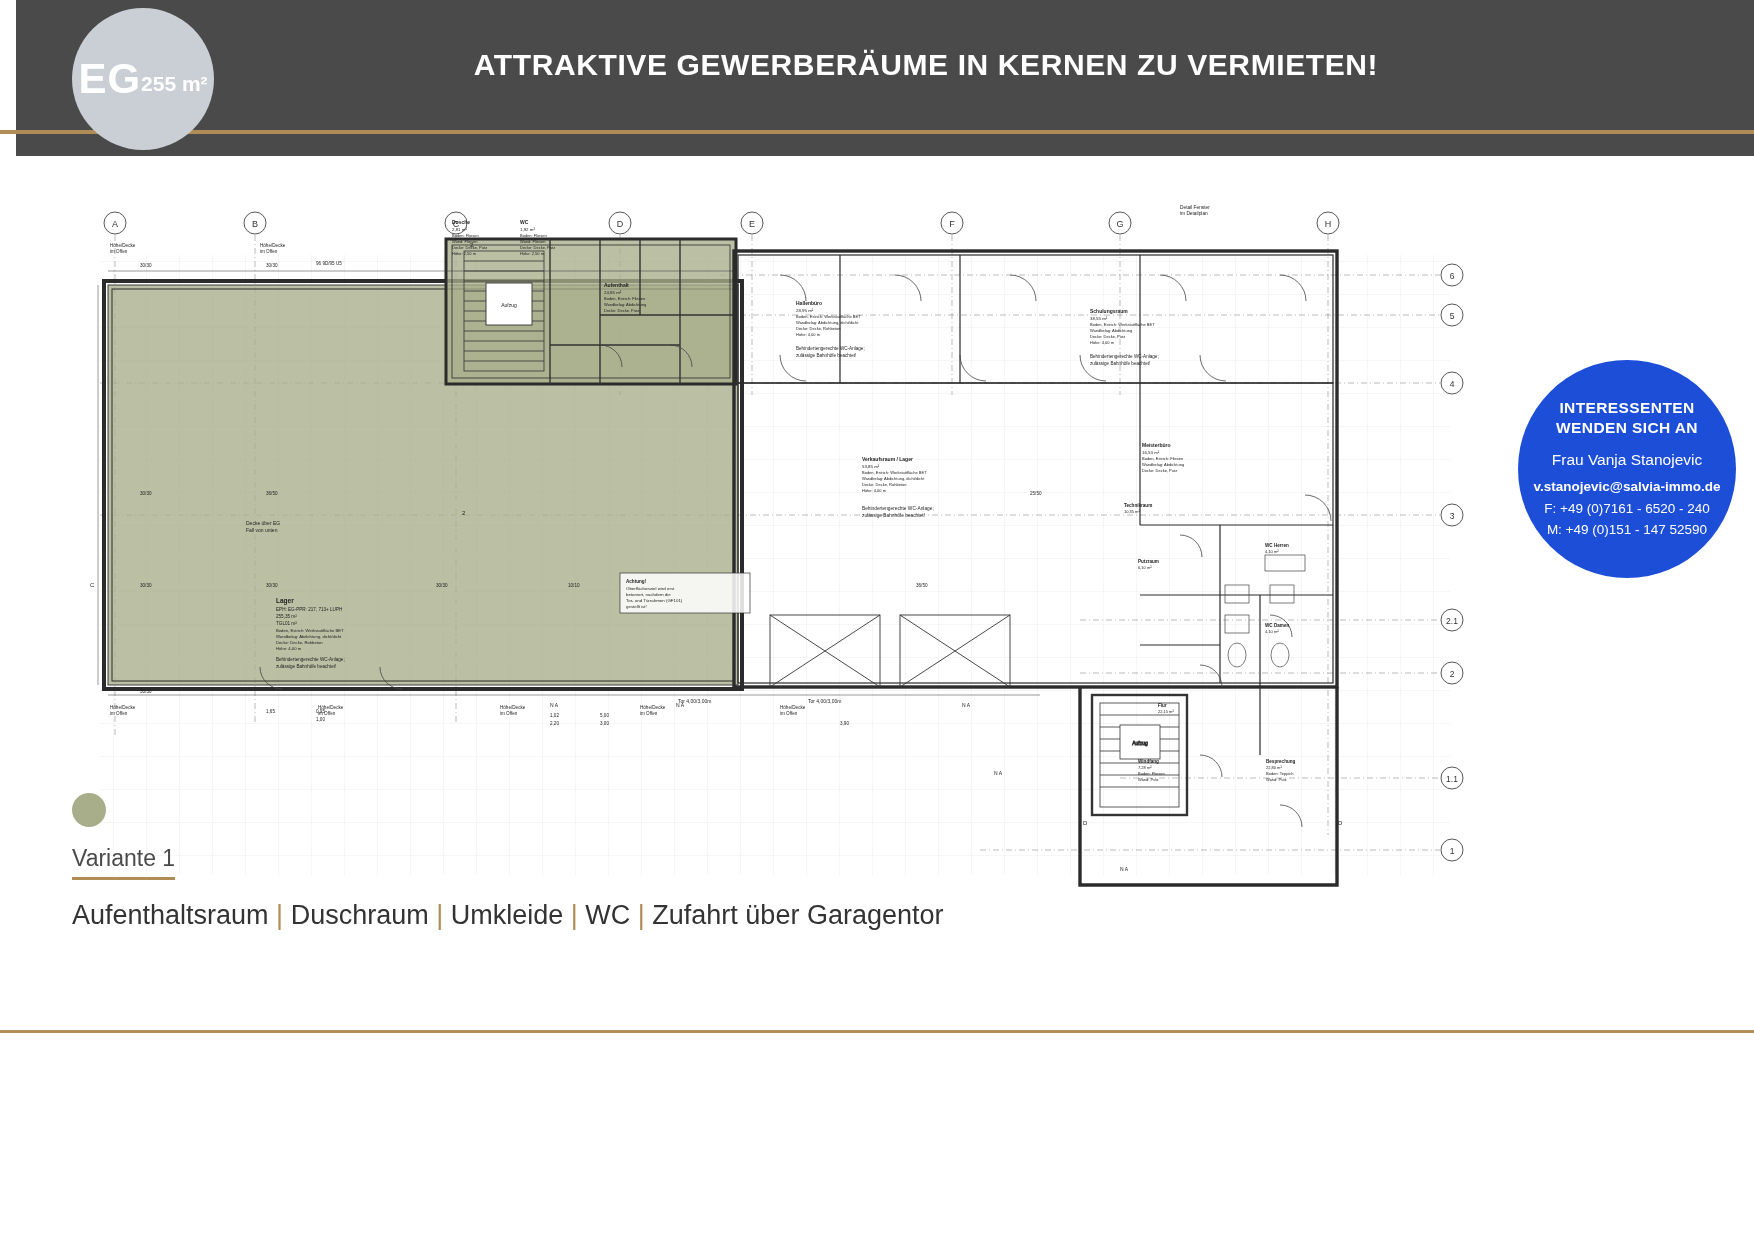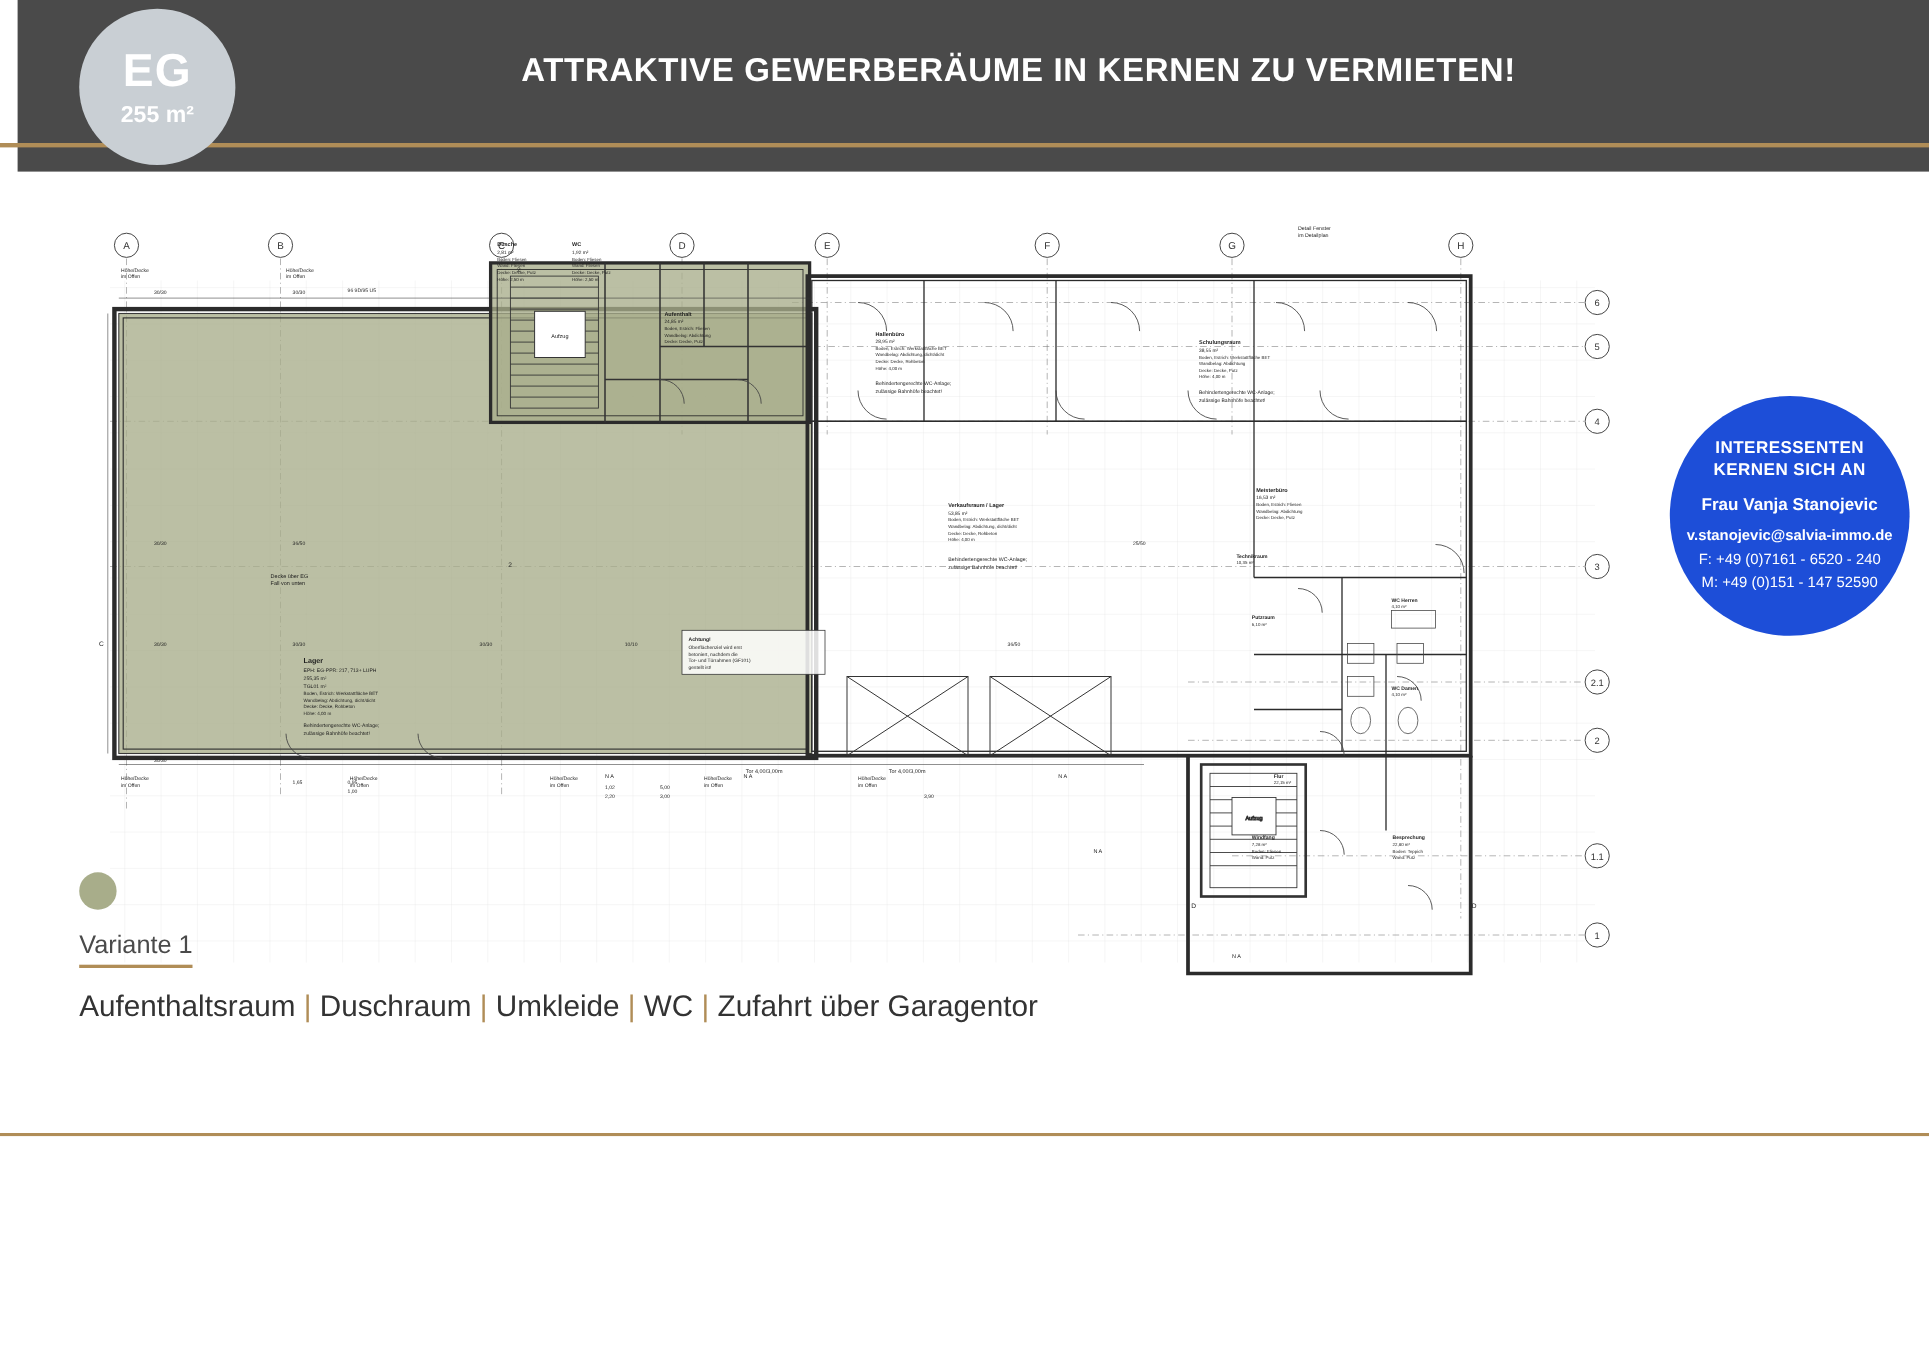--- a/index.html
+++ b/index.html
@@ -42,21 +42,21 @@
     font-weight: bold;
     letter-spacing: 0.6px;
     text-align: center;
   }
   .eg-badge {
     position: absolute;
     left: 72px; top: 8px;
     width: 142px; height: 142px;
     border-radius: 50%;
     background: #c9cfd4;
-    display: flex; flex-direction: column;
+    display: flex; flex-direction: row;
     align-items: center; justify-content: center;
     color: #ffffff;
   }
   .eg-badge .eg-main {
     font-size: 42px; font-weight: bold; line-height: 1;
     letter-spacing: 1px;
   }
   .eg-badge .eg-sub {
     margin-top: 9px;
     font-size: 21px; font-weight: bold; line-height: 1;
@@ -73,21 +73,21 @@
     display: flex; flex-direction: column;
     align-items: center; justify-content: center;
     text-align: center;
     padding: 8px;
   }
   .contact-circle .c-head {
     font-size: 15.5px; font-weight: bold; line-height: 1.25;
     letter-spacing: .4px;
   }
   .contact-circle .c-name {
-    font-size: 15.5px; font-weight: bold; margin-top: 14px;
+    font-size: 15.5px; font-weight: normal; margin-top: 14px;
   }
   .contact-circle .c-line {
     font-size: 13.5px; line-height: 1.45; margin-top: 2px;
   }
   .contact-circle .c-first { margin-top: 8px; font-weight: bold; }
 
   
   .legend-dot {
     position: absolute;
     left: 72px; top: 793px;
@@ -499,21 +499,21 @@
         <text x="596" y="512">N A</text>
         <text x="882" y="512">N A</text>
         <text x="914" y="580">N A</text>
         <text x="1040" y="676">N A</text>
       </g>
     </svg>
   </div>
 
   <div class="contact-circle">
     <div class="c-head">INTERESSENTEN</div>
-    <div class="c-head">KERNEN SICH AN</div>
+    <div class="c-head">WENDEN SICH AN</div>
     <div class="c-name">Frau Vanja Stanojevic</div>
     <div class="c-line c-first">v.stanojevic@salvia-immo.de</div>
     <div class="c-line">F: +49 (0)7161 - 6520 - 240</div>
     <div class="c-line">M: +49 (0)151 - 147 52590</div>
   </div>
 
   <div class="legend-dot"></div>
   <div class="variant">Variante 1</div>
   <div class="caption-2">
     <span>Aufenthaltsraum</span><span class="sep"> | </span><span>Duschraum</span><span class="sep"> | </span><span>Umkleide</span><span class="sep"> | </span><span>WC</span><span class="sep"> | </span><span>Zufahrt über Garagentor</span>

